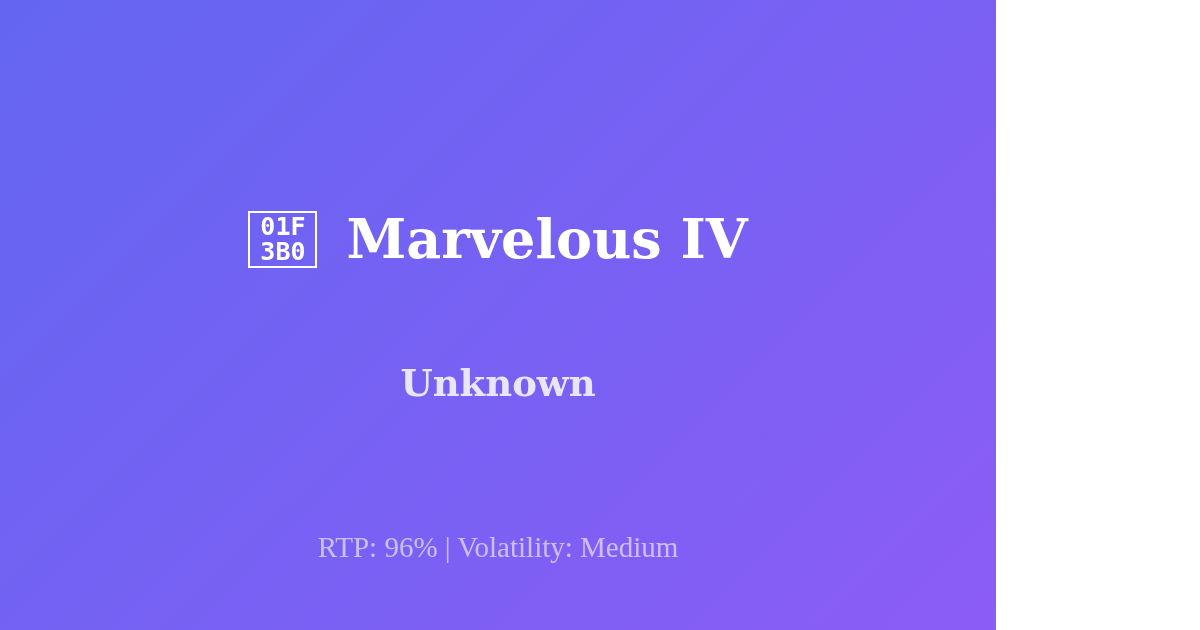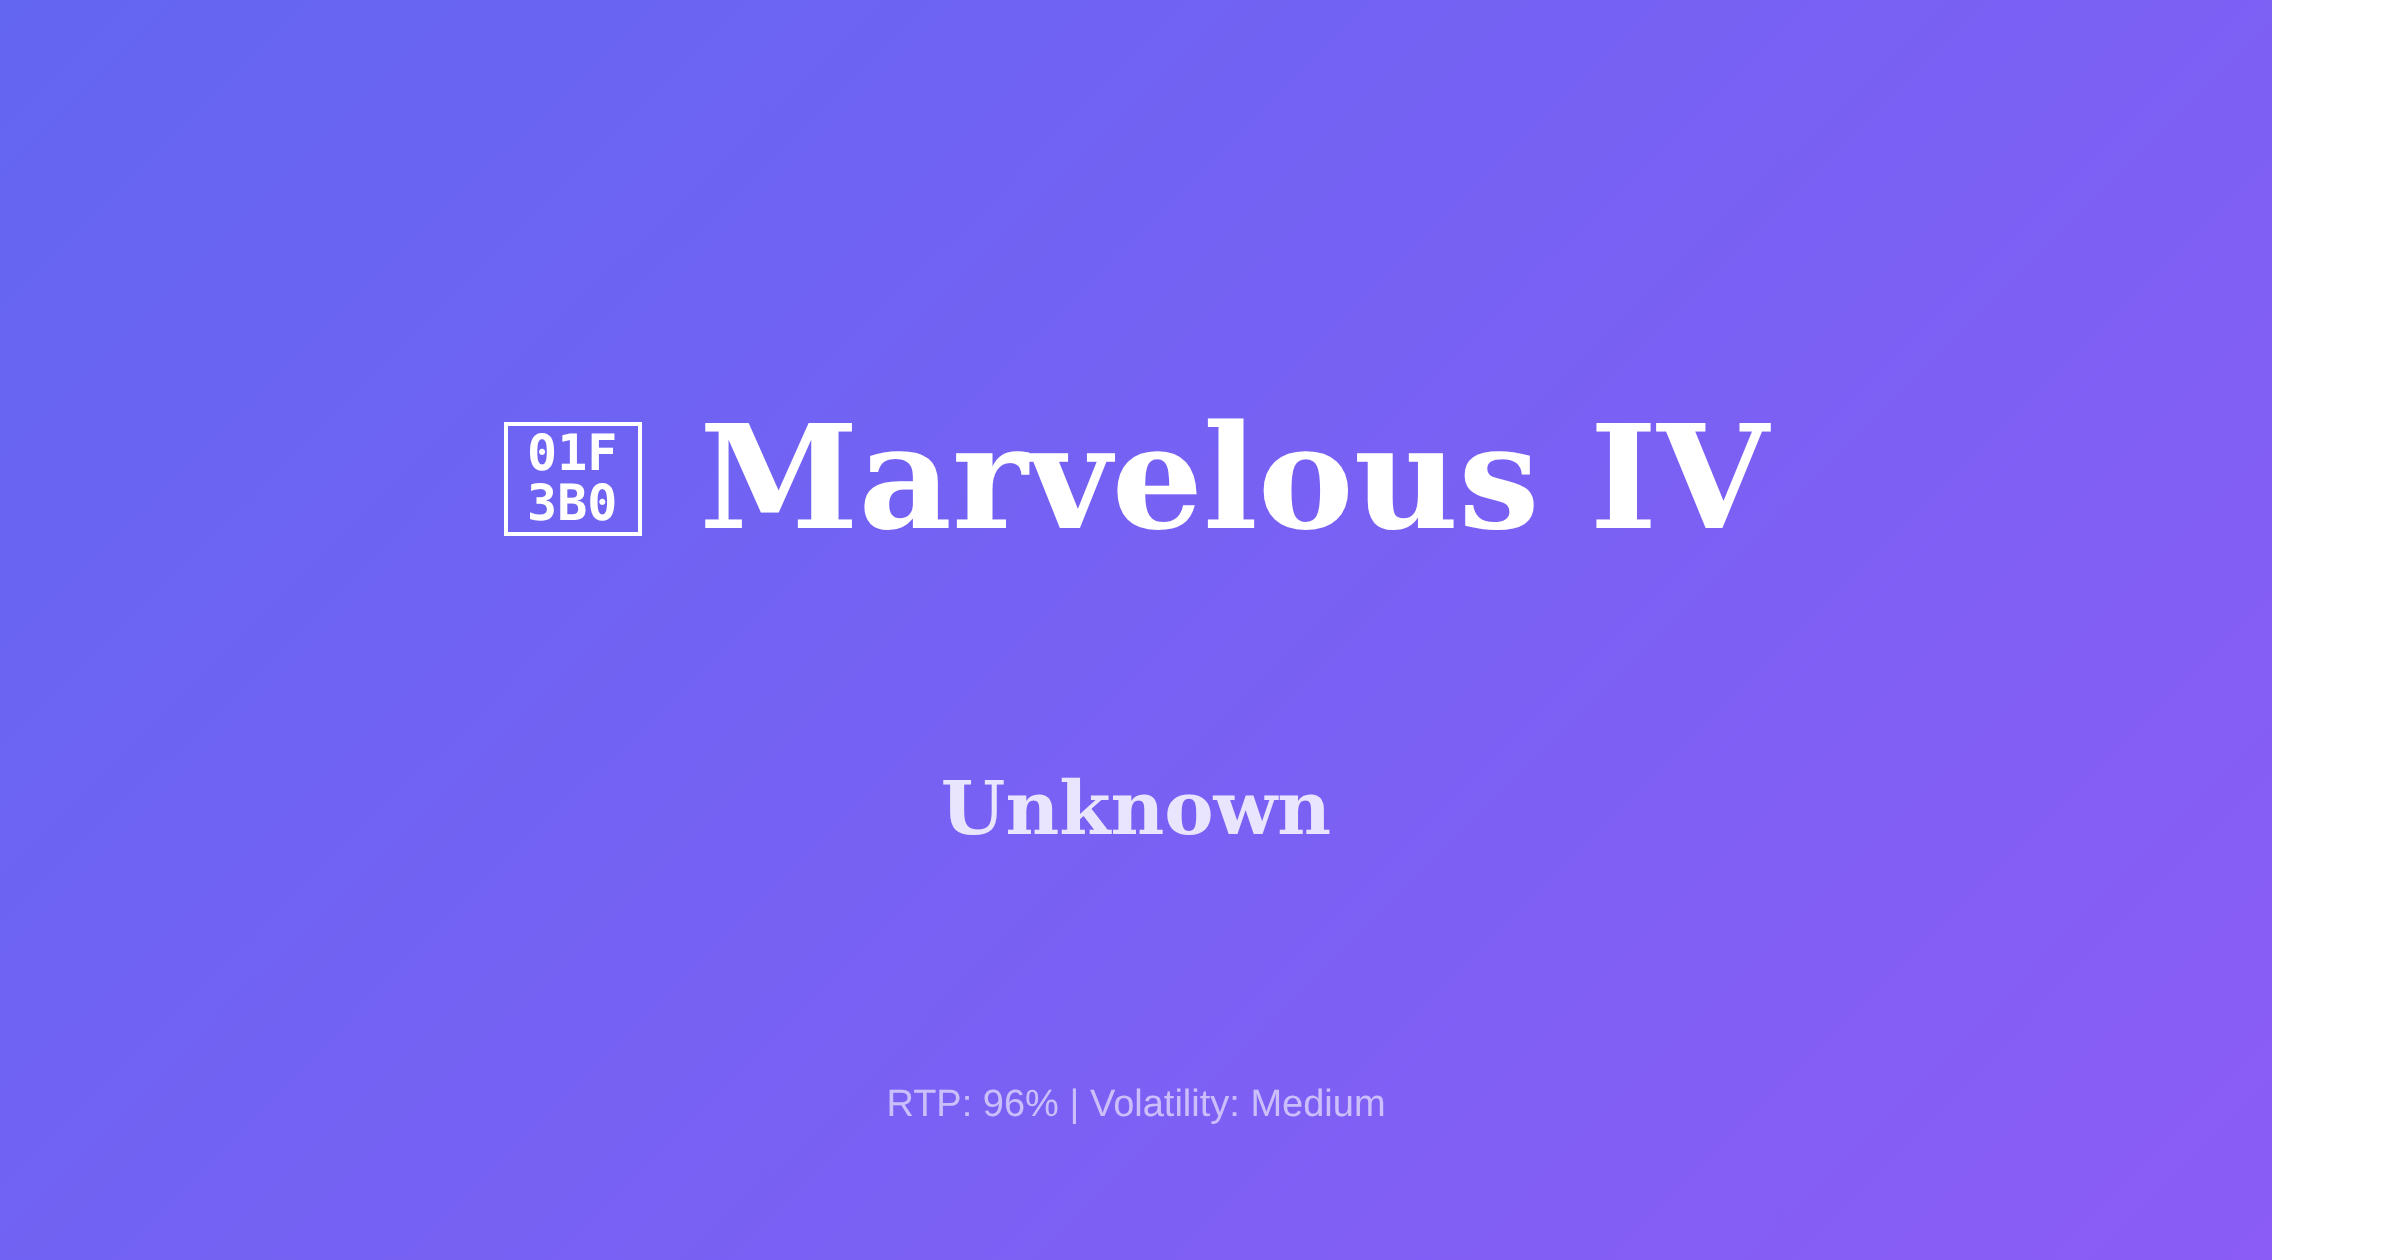--- a/index.html
+++ b/index.html
@@ -8,21 +8,21 @@
   }
   body {
     width: 1200px;
     height: 630px;
     overflow: hidden;
     font-family: "DejaVu Serif", "Liberation Serif", serif;
   }
 
   #og-card {
     position: relative;
-    width: 1136px;
+    width: 996px;
     height: 630px;
     box-sizing: border-box;
     background: linear-gradient(135deg, #6366f1 0%, #8b5cf6 100%);
     display: flex;
     flex-direction: column;
     align-items: center;
     justify-content: center;
     overflow: hidden;
   }
 
@@ -66,21 +66,21 @@
     letter-spacing: 0px;
     color: #ffffff;
     line-height: 25px;
     display: block;
     white-space: pre;
   }
 
   .game-title {
     font-family: "DejaVu Serif", "Liberation Serif", serif;
     font-weight: 700;
-    font-size: 72px;
+    font-size: 54px;
     line-height: 1;
     color: #ffffff;
     letter-spacing: 0px;
     white-space: nowrap;
   }
 
   .game-subtitle {
     font-family: "DejaVu Serif", "Liberation Serif", serif;
     font-weight: 700;
     font-size: 37px;
@@ -90,23 +90,23 @@
     white-space: nowrap;
   }
 
   
   .meta-line {
     position: absolute;
     left: 0;
     right: 0;
     bottom: 68px;
     text-align: center;
-    font-family: Liberation Sans, sans-serif;
+    font-family: Liberation Serif, serif;
     font-weight: 400;
-    font-size: 19px;
+    font-size: 29px;
     line-height: 1;
     color: rgba(255, 255, 255, 0.60);
     white-space: nowrap;
   }
 </style>
 </head>
 <body>
 
 <div id="og-card">
 

